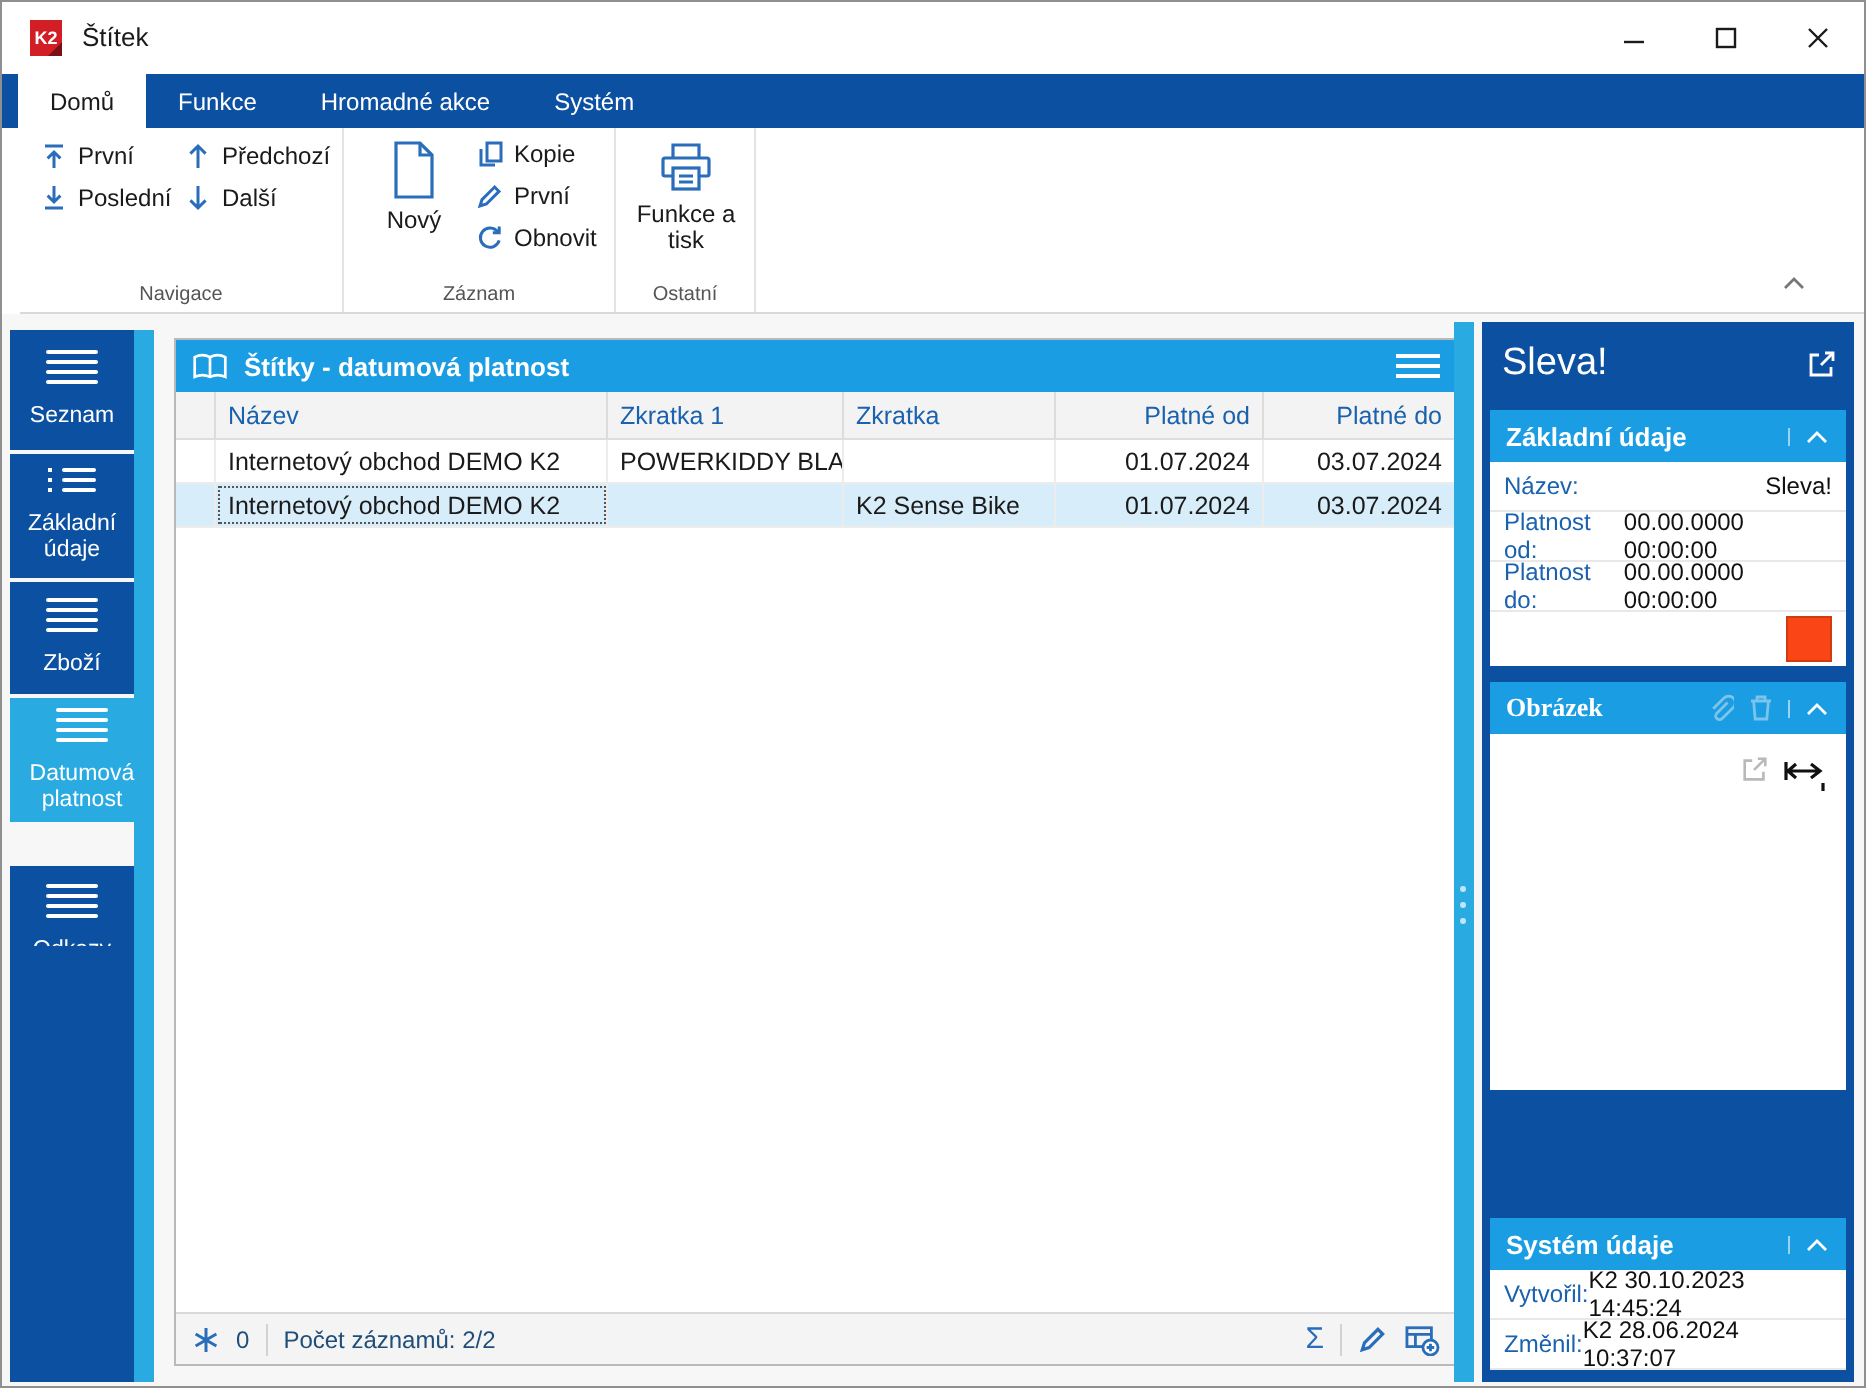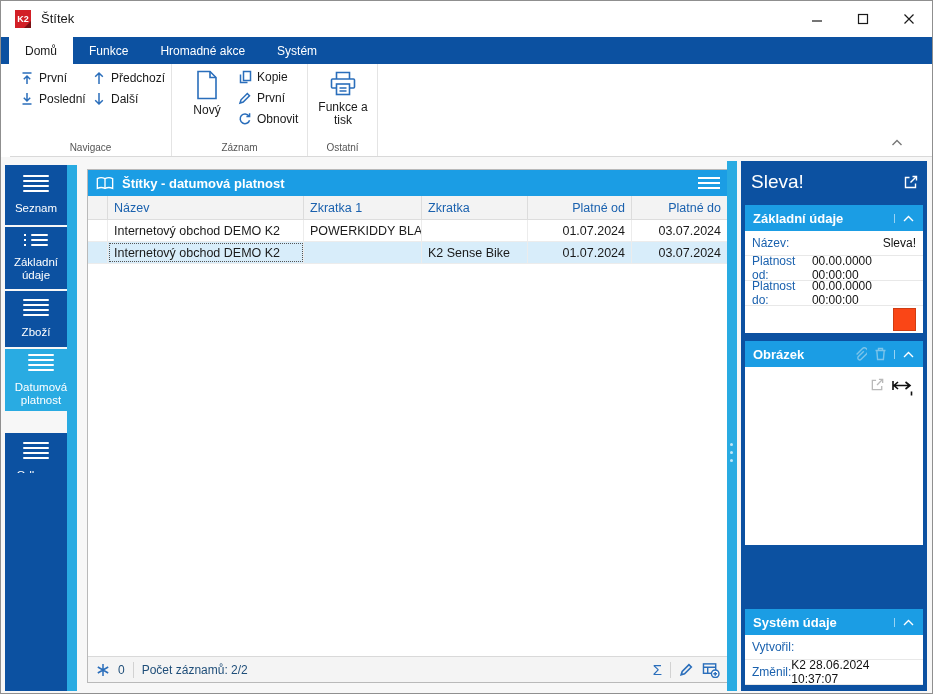--- a/index.html
+++ b/index.html
@@ -83,21 +83,21 @@
   .detail-title { position:absolute; top:10px; left:10px; color:#fff; font-size:19px; }
   .detail-pop { position:absolute; top:13px; right:8px; }
   .detail-pop svg, .sec-icons svg { fill:none; stroke:#fff; stroke-width:1.4; }
   .section { position:absolute; left:4px; right:4px; background:#fff; }
   .sec-head { height:26px; background:#1b9de4; color:#fff; font-size:13px; font-weight:bold;
               display:flex; align-items:center; padding:0 8px; }
   .sec-icons { margin-left:auto; display:flex; align-items:center; gap:7px; }
   .sec-icons .disabled { stroke:#7cc4ea; }
   .sec-chevron { border-left:1px solid rgba(255,255,255,.55); padding-left:7px; display:flex; }
   .sec-basic { top:44px; height:128px; }
-  .sec-image { top:180px; height:204px; }
+  .sec-image { top:180px; height:204px;font-family:Liberation Serif, serif; }
   .sec-other { top:448px; height:76px; }
   .frow { height:25px; display:flex; align-items:center; justify-content:space-between;
           padding:0 7px; border-bottom:1px solid #e8e8e8; font-size:12px; }
   .frow .flabel { color:#1a61ae; }
   .frow .fvalue { color:#111; }
   .swatch-row { height:27px; position:relative; }
   .swatch { position:absolute; right:7px; top:2px; width:23px; height:23px; }
   .img-body { position:relative; height:234px; }
   .img-pop { position:absolute; right:38px; top:10px; }
   .img-pop svg { fill:none; stroke:#b9b9b9; stroke-width:1.4; }
@@ -416,20 +416,21 @@
           <div class="sec-icons">
             <span class="sec-chevron">
               <svg width="13" height="9">
                   <path d="M2 7l4.5-4.5L11 7"></path>
                 </svg>
             </span>
           </div>
         </div>
         <div class="frow">
           <span class="flabel">Vytvořil:</span>
+          <span class="fvalue">K2 30.10.2023 14:45:24</span>
         </div>
         <div class="frow">
           <span class="flabel">Změnil:</span>
           <span class="fvalue">K2 28.06.2024 10:37:07</span>
         </div>
       </div>
     </div>
 
   </div>
 </div>

